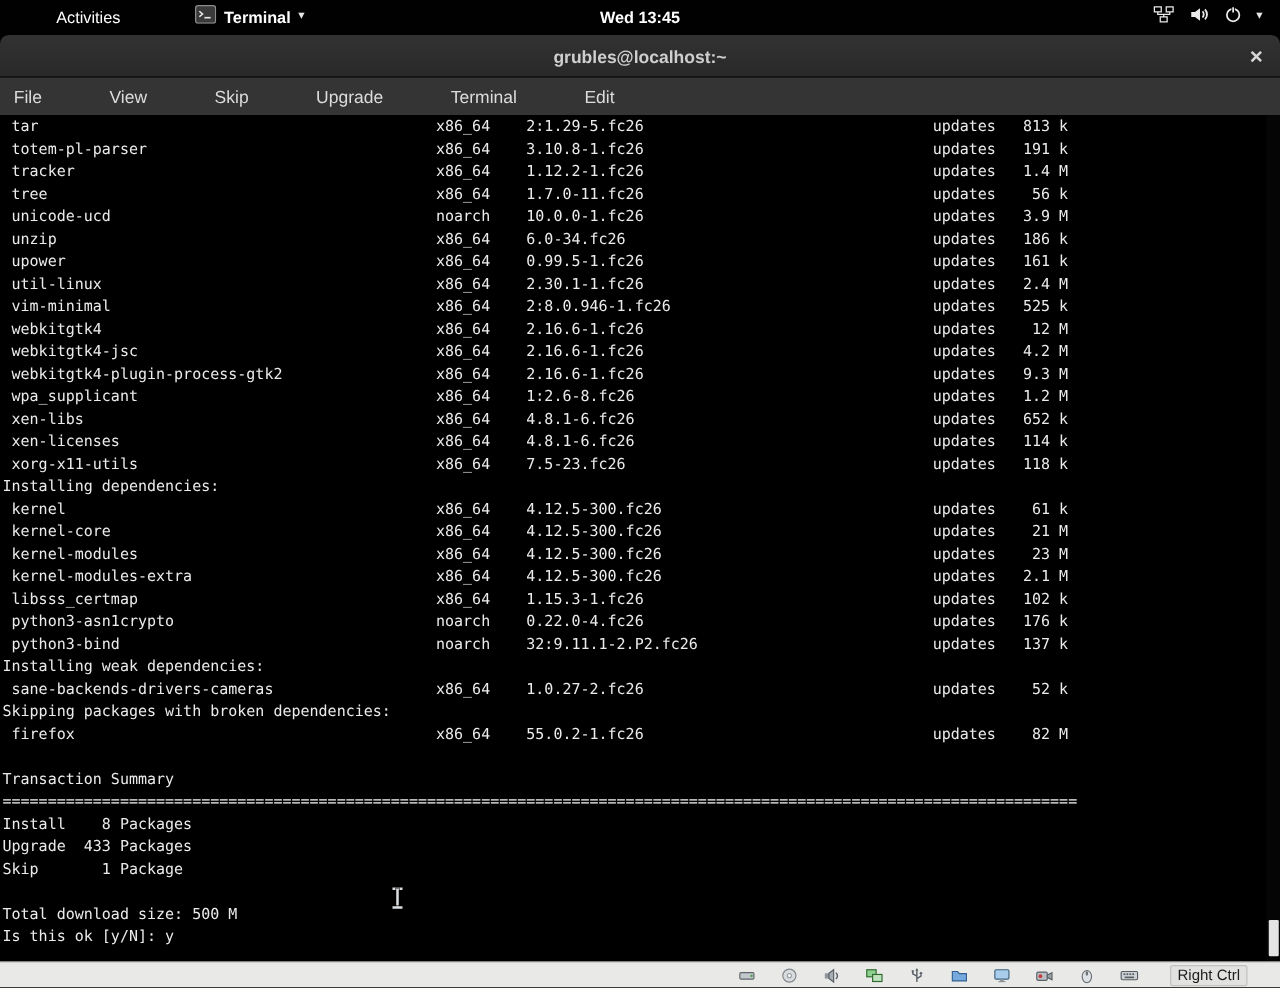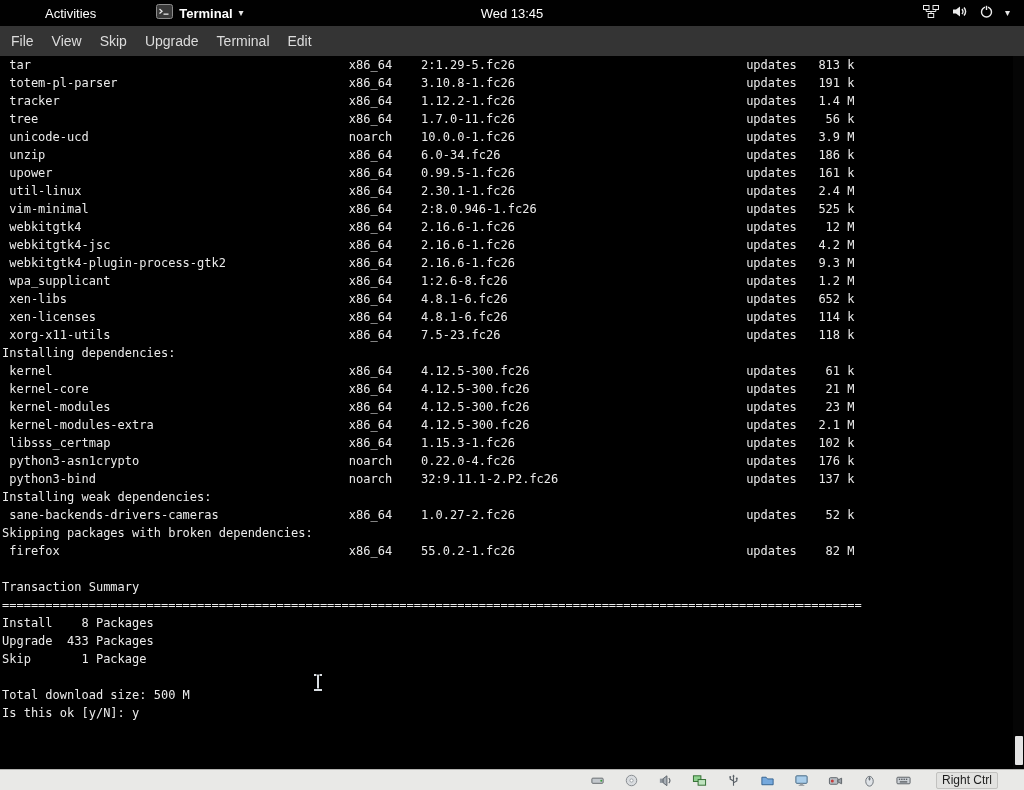--- a/index.html
+++ b/index.html
@@ -7,36 +7,36 @@
   body { font-family: "Liberation Sans", "DejaVu Sans", sans-serif; position: relative; }
 
   .screen { position: absolute; inset: 0; display: flex; flex-direction: column; width: 1024px; height: 790px; }
 
   
   .topbar { flex: 0 0 26px; background: var(--topbar-bg, #010101); color: #fff;
             display: flex; align-items: center; font-size: 13px; position: relative; }
   .tb-item { height: 26px; display: flex; align-items: center; gap: 6px; padding: 0 12px; cursor: default; margin-left: 36px; }
   .tb-activities { padding-left: 9px; }
   .tb-app-label { font-weight: 700; }
-  .tb-clock { position: absolute; left: 50%; transform: translateX(-50%); font-weight: 400; }
+  .tb-clock { position: absolute; left: 50%; transform: translateX(-50%); font-weight: 700; }
   .tb-right { margin-left: auto; display: flex; align-items: center; gap: 11px; padding: 0 14px; height: 26px; }
   .caret-glyph { font-size: 10px; color: #e6e6e6; line-height: 1; }
 
   
   .titlebar { flex: 0 0 34px; margin-top: 2px; background: linear-gradient(var(--titlebar-bg, #323232), #292929);
               border-bottom: 1px solid #1c1c1c; border-radius: 7px 7px 0 0;
               display: flex; align-items: center; justify-content: center; position: relative;
               color: #cfcfcf; font-size: 14px; font-weight: 700; }
   .close-btn { position: absolute; right: 7px; top: 50%; transform: translateY(-50%);
                width: 24px; height: 24px; display: flex; align-items: center; justify-content: center;
                color: #d6d6d6; font-size: 18px; line-height: 1; cursor: default; }
 
   
   .menubar { flex: 0 0 30px; background: var(--menubar-bg, #343434); display: flex; align-items: center;
-             color: #dcdcdc; font-size: 14px; padding-left: 2px; }
+             color: #dcdcdc; font-size: 14px; padding-left: 2px; gap: 36px; }
   .menu-item { padding: 5px 9px; cursor: default; }
 
   
   .terminal { flex: 1 1 auto; background: var(--terminal-bg, #000); position: relative; overflow: hidden; }
   .term-pre { font-family: "DejaVu Sans Mono", "Liberation Mono", monospace;
               font-size: 12px; line-height: 18px; color: var(--terminal-fg, #ebebeb);
               white-space: pre; padding: 0 0 0 2px; }
 
   .scrollbar { position: absolute; top: 0; right: 0; width: 11px; height: 100%; background: rgba(255,255,255,0.02); }
   .scroll-thumb { position: absolute; right: 1px; bottom: 4px; width: 8px; height: 29px;
@@ -96,20 +96,24 @@
         <svg width="15" height="15" viewBox="0 0 15 15">
           <circle cx="7.5" cy="8" r="5" fill="none" stroke="#ececec" stroke-width="1.4"></circle>
           <line x1="7.5" y1="1.2" x2="7.5" y2="6.2" stroke="#010101" stroke-width="2.8"></line>
           <line x1="7.5" y1="1.8" x2="7.5" y2="6" stroke="#ececec" stroke-width="1.4"></line>
         </svg>
       </span>
       <span class="caret-glyph">▾</span>
     </div>
   </div>
 
+  <div class="titlebar">
+    <span>grubles@localhost:~</span>
+    <span class="close-btn">×</span>
+  </div>
 
   <div class="menubar">
       <div class="menu-item">File</div>
       <div class="menu-item">View</div>
       <div class="menu-item">Skip</div>
       <div class="menu-item">Upgrade</div>
       <div class="menu-item">Terminal</div>
       <div class="menu-item">Edit</div>
     </div>
 

